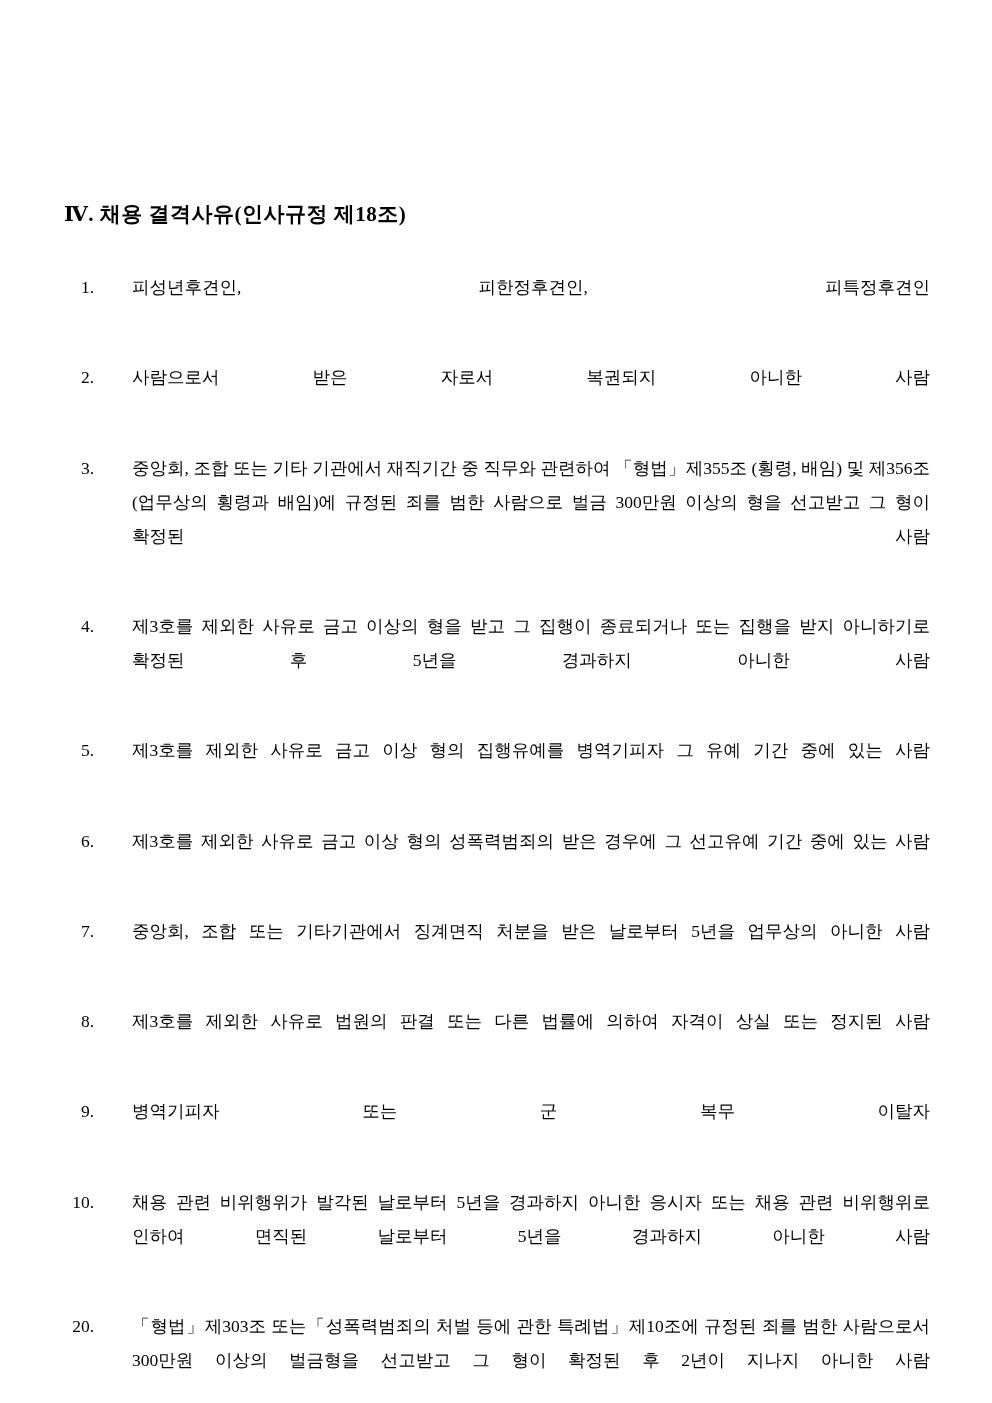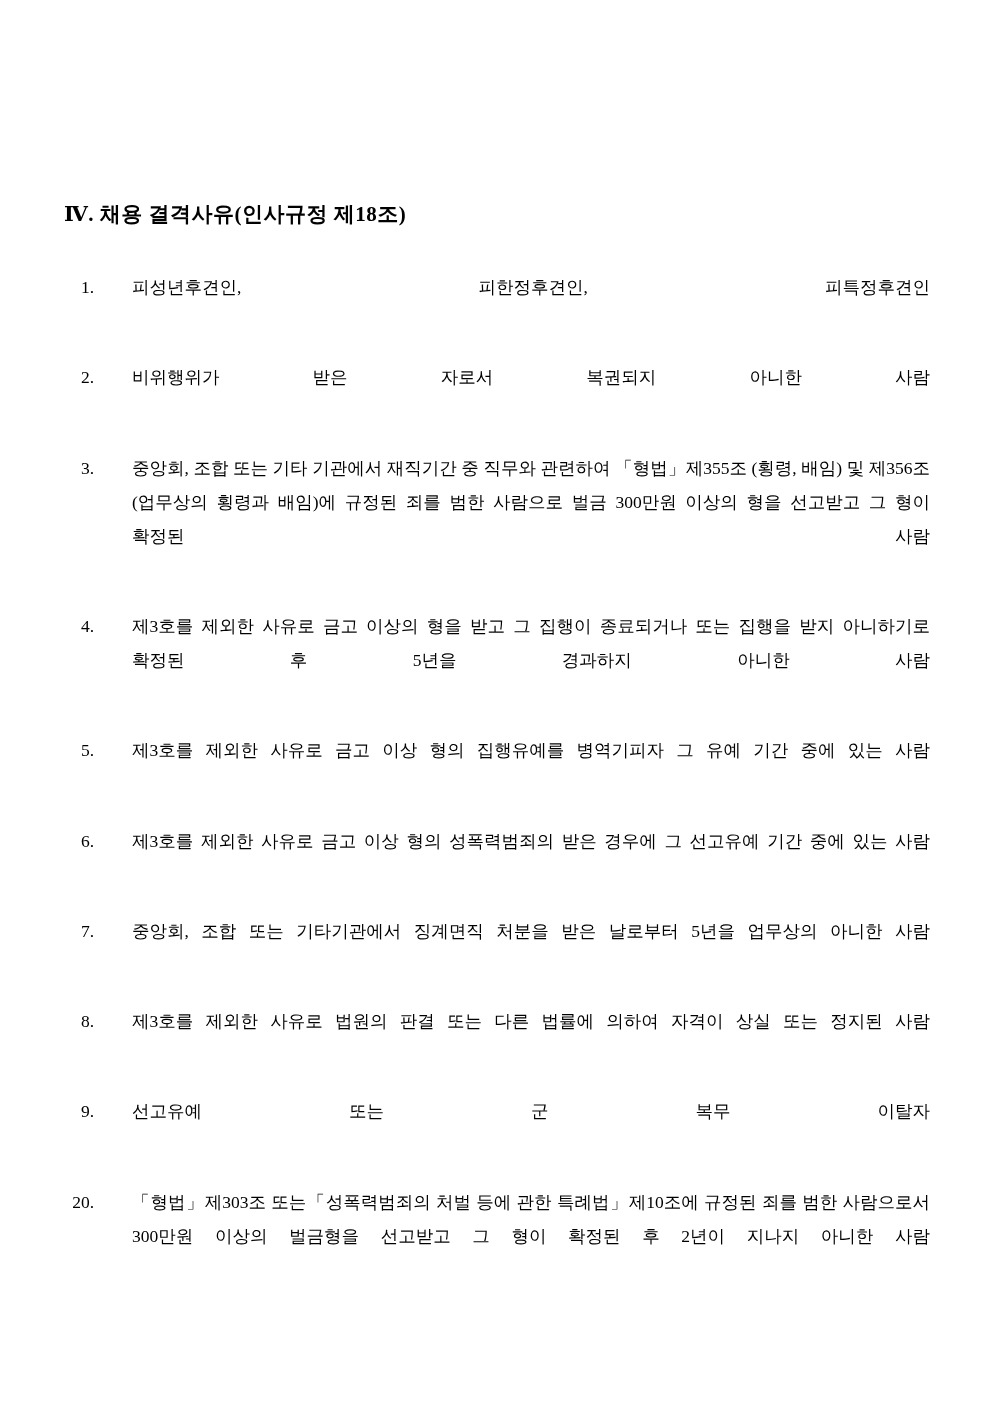--- a/index.html
+++ b/index.html
@@ -72,21 +72,21 @@
 <div class="page">
   <h1 class="doc-title">Ⅳ. 채용 결격사유(인사규정 제18조)</h1>
 
   <ol class="clause-list">
     <li>
       <span class="num">1.</span>
       <span class="body">피성년후견인, 피한정후견인, 피특정후견인</span>
     </li>
     <li>
       <span class="num">2.</span>
-      <span class="body">비위행위가 받은 자로서 복권되지 아니한 사람</span>
+      <span class="body">사람으로서 받은 자로서 복권되지 아니한 사람</span>
     </li>
     <li>
       <span class="num">3.</span>
       <span class="body">중앙회, 조합 또는 기타 기관에서 재직기간 중 직무와 관련하여 「형법」제355조 (횡령, 배임) 및 제356조(업무상의 횡령과 배임)에 규정된 죄를 범한 사람으로 벌금 300만원 이상의 형을 선고받고 그 형이 확정된 사람</span>
     </li>
     <li>
       <span class="num">4.</span>
       <span class="body">제3호를 제외한 사유로 금고 이상의 형을 받고 그 집행이 종료되거나 또는 집행을 받지 아니하기로 확정된 후 5년을 경과하지 아니한 사람</span>
     </li>
     <li>
@@ -100,20 +100,24 @@
     <li>
       <span class="num">7.</span>
       <span class="body">중앙회, 조합 또는 기타기관에서 징계면직 처분을 받은 날로부터 5년을 업무상의 아니한 사람</span>
     </li>
     <li>
       <span class="num">8.</span>
       <span class="body">제3호를 제외한 사유로 법원의 판결 또는 다른 법률에 의하여 자격이 상실 또는 정지된 사람</span>
     </li>
     <li>
       <span class="num">9.</span>
-      <span class="body">선고유예 또는 군 복무 이탈자</span>
+      <span class="body">병역기피자 또는 군 복무 이탈자</span>
+    </li>
+    <li>
+      <span class="num">10.</span>
+      <span class="body">채용 관련 비위행위가 발각된 날로부터 5년을 경과하지 아니한 응시자 또는 채용 관련 비위행위로 인하여 면직된 날로부터 5년을 경과하지 아니한 사람</span>
     </li>
     <li>
       <span class="num">20.</span>
       <span class="body">「형법」제303조 또는「성폭력범죄의 처벌 등에 관한 특례법」제10조에 규정된 죄를 범한 사람으로서 300만원 이상의 벌금형을 선고받고 그 형이 확정된 후 2년이 지나지 아니한 사람</span>
     </li>
   </ol>
 </div>
 
 </body></html>

